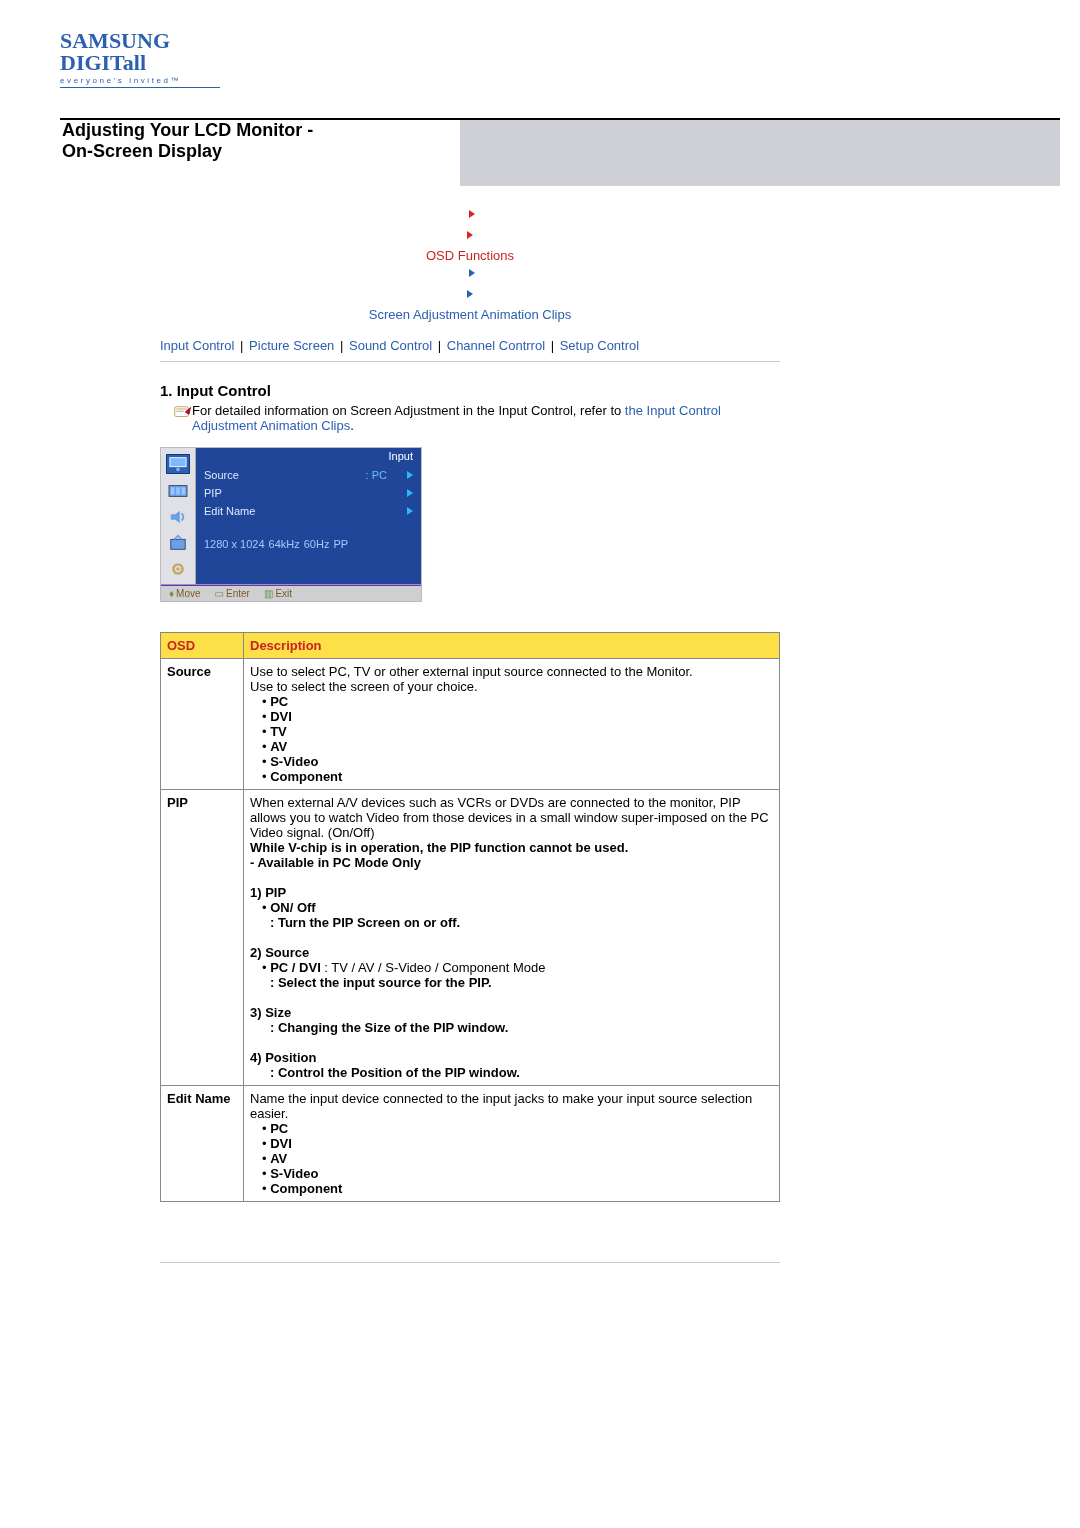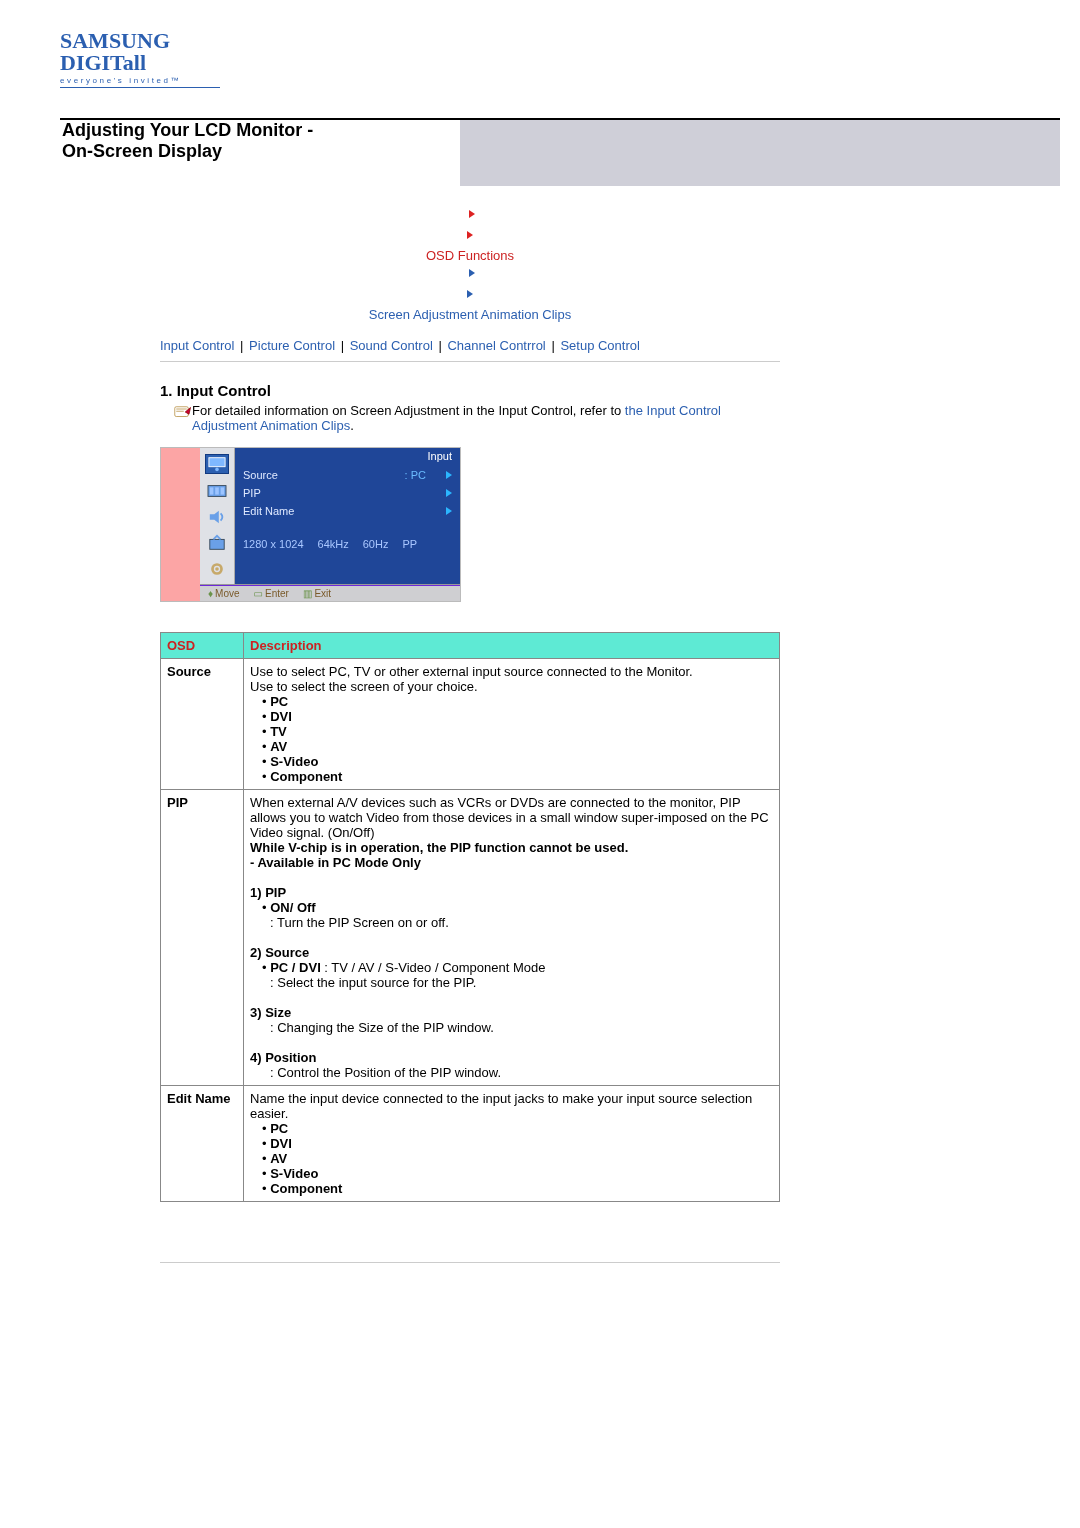--- a/index.html
+++ b/index.html
@@ -132,21 +132,20 @@
     flex: 0 0 auto;
     margin-top: 2px;
   }
   
   .osd {
     margin-top: 14px;
     width: 260px;
     border: 1px solid #bbb;
     background: #fca5a5;
     font-size: 11px;
-    padding-left: 39px;
   }
   .osd-top {
     display: flex;
     background: #1f4698;
     color: #fff;
     border-bottom: 1px solid #999;
   }
   .osd-icons {
     width: 34px;
     background: #dfe1e6;
@@ -185,21 +184,21 @@
     width: 0; height: 0;
     border-top: 4px solid transparent;
     border-bottom: 4px solid transparent;
     border-left: 6px solid #2bb6ff;
   }
   .osd-status {
     color: #a9c7ff;
     padding-top: 18px;
     font-size: 11px;
     display: flex;
-    gap: 14px;
+    gap: 4px;
   }
   .osd-foot {
     background: #cfcfd2;
     color: #7a5a2a;
     font-size: 10px;
     padding: 2px 8px;
     display: flex;
     gap: 14px;
     border-top: 1px solid #6d28d9;
     align-items:center;
@@ -214,30 +213,30 @@
   }
   table.osdtbl th, table.osdtbl td {
     border: 1px solid #888;
     padding: 5px 6px;
     vertical-align: top;
     text-align: left;
   }
   table.osdtbl th {
     font-weight: bold;
     color: #cc2222;
-    background: #5eead4;
+    background: #fde047;
   }
   table.osdtbl td.rowhead {
     font-weight: bold;
     width: 70px;
     white-space: nowrap;
   }
   .b { font-weight: bold; }
   .bullet { margin-left: 12px; }
-  .subindent { margin-left: 20px; }
+  .subindent { margin-left: 20px; font-weight: bold; }
   hr.bottom {
     border: none;
     border-top: 1px solid #ccc;
     margin-top: 60px;
   }
 </style>
 </head>
 <body>
 
 <div class="page">
@@ -263,21 +262,21 @@
       <div class="navline">
         <span class="arrow-blue"></span>
         <span class="arrow-blue2"></span>
         <span class="link-blue">Screen Adjustment Animation Clips</span>
       </div>
     </div>
 
     <div class="breadcrumbs">
       <span class="link-blue">Input Control</span>
       <span class="sep">|</span>
-      <span class="link-blue">Picture Control</span>
+      <span class="link-blue">Picture Screen</span>
       <span class="sep">|</span>
       <span class="link-blue">Sound Control</span>
       <span class="sep">|</span>
       <span class="link-blue">Channel Contrrol</span>
       <span class="sep">|</span>
       <span class="link-blue">Setup Control</span>
     </div>
 
     <hr class="soft">
 

